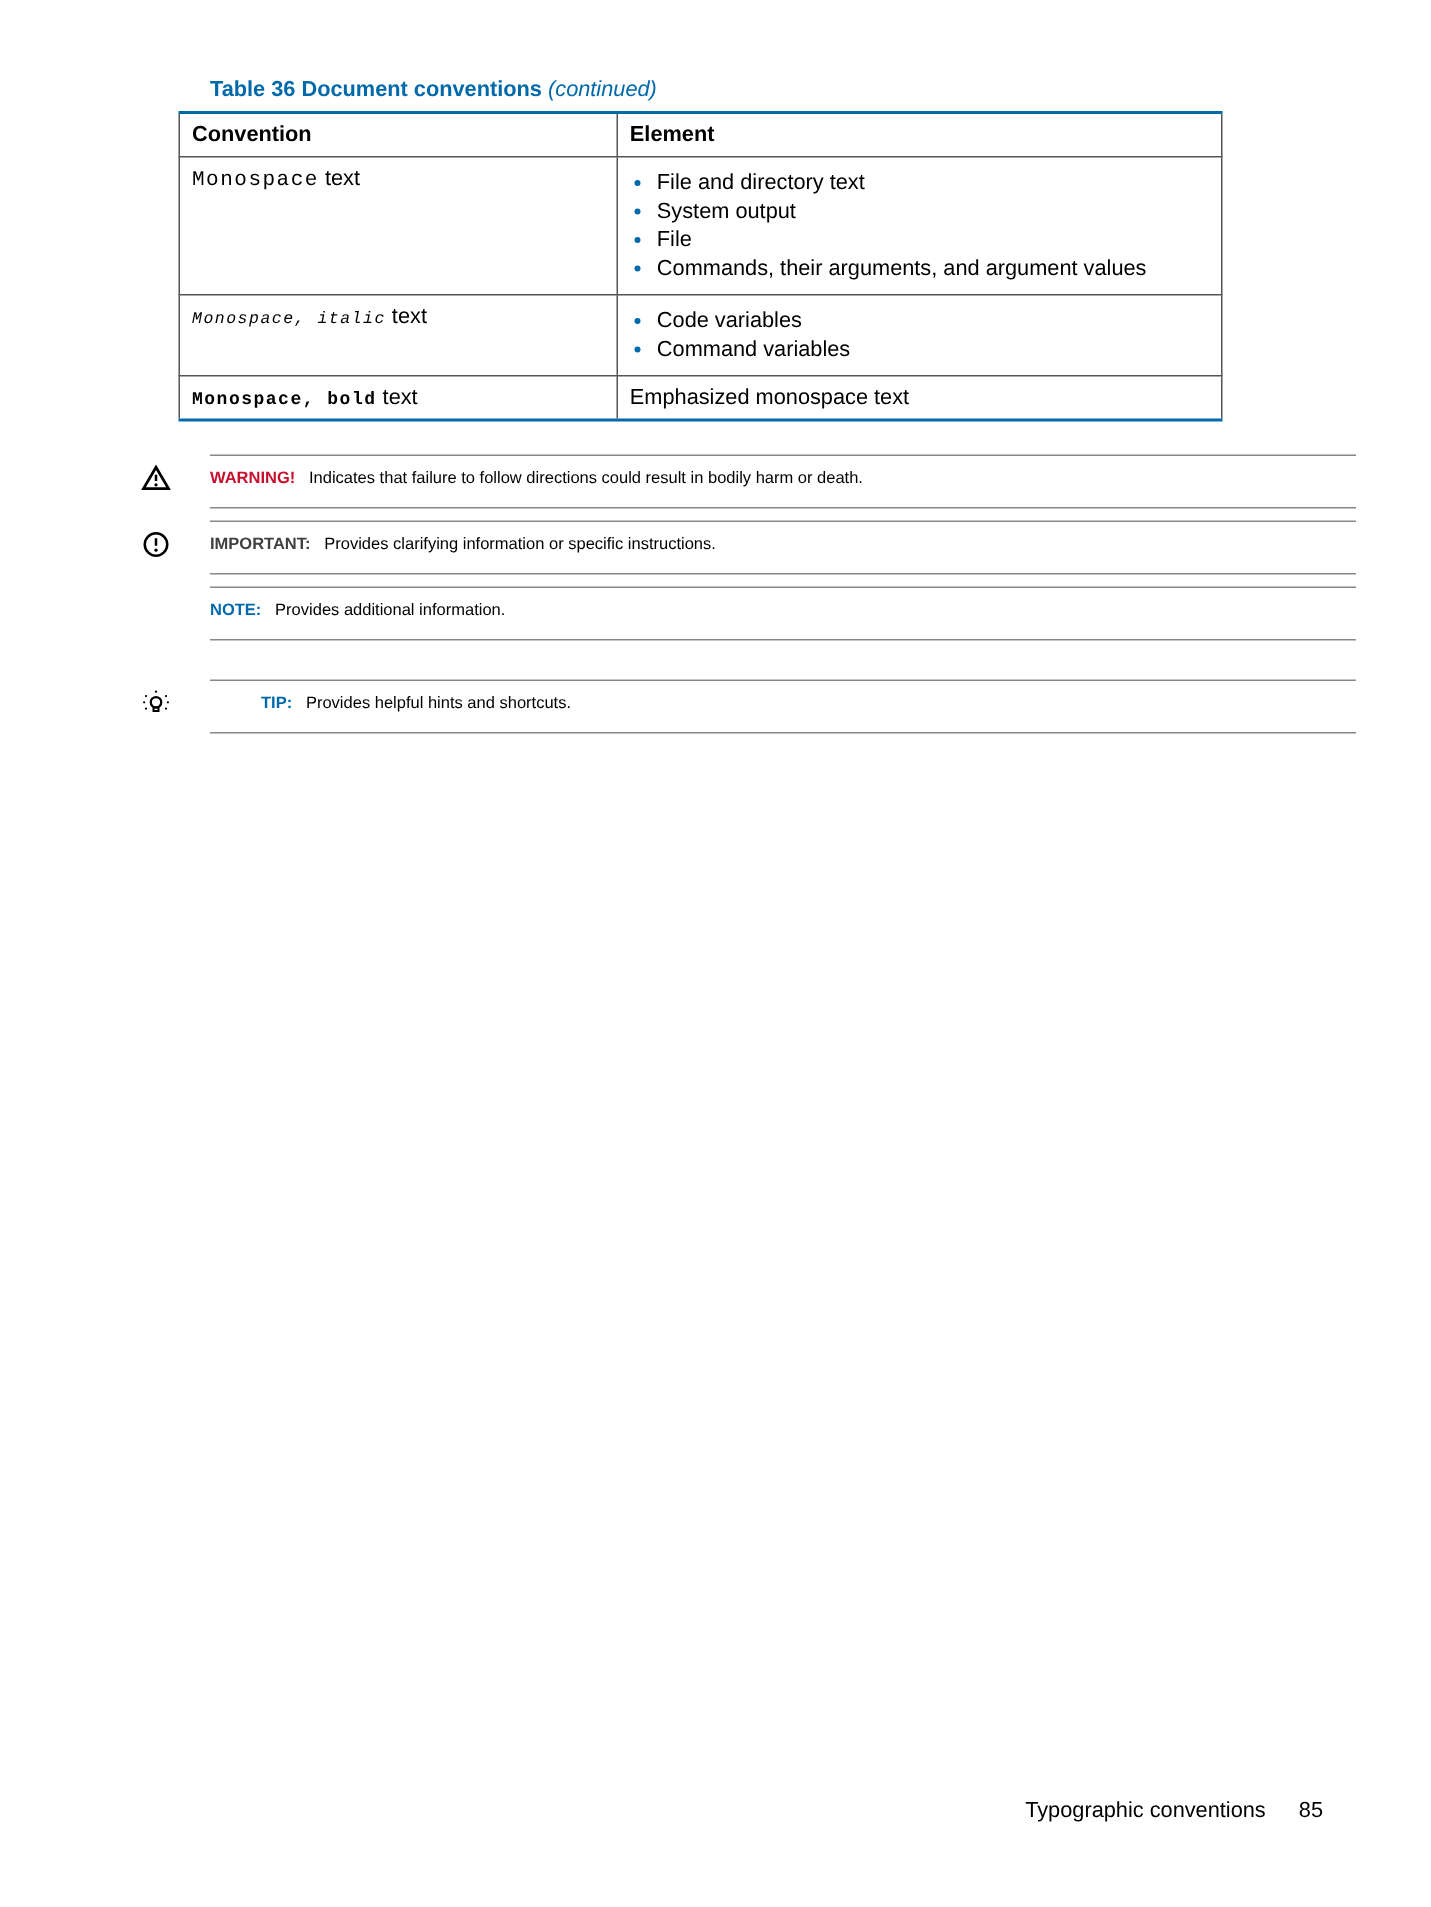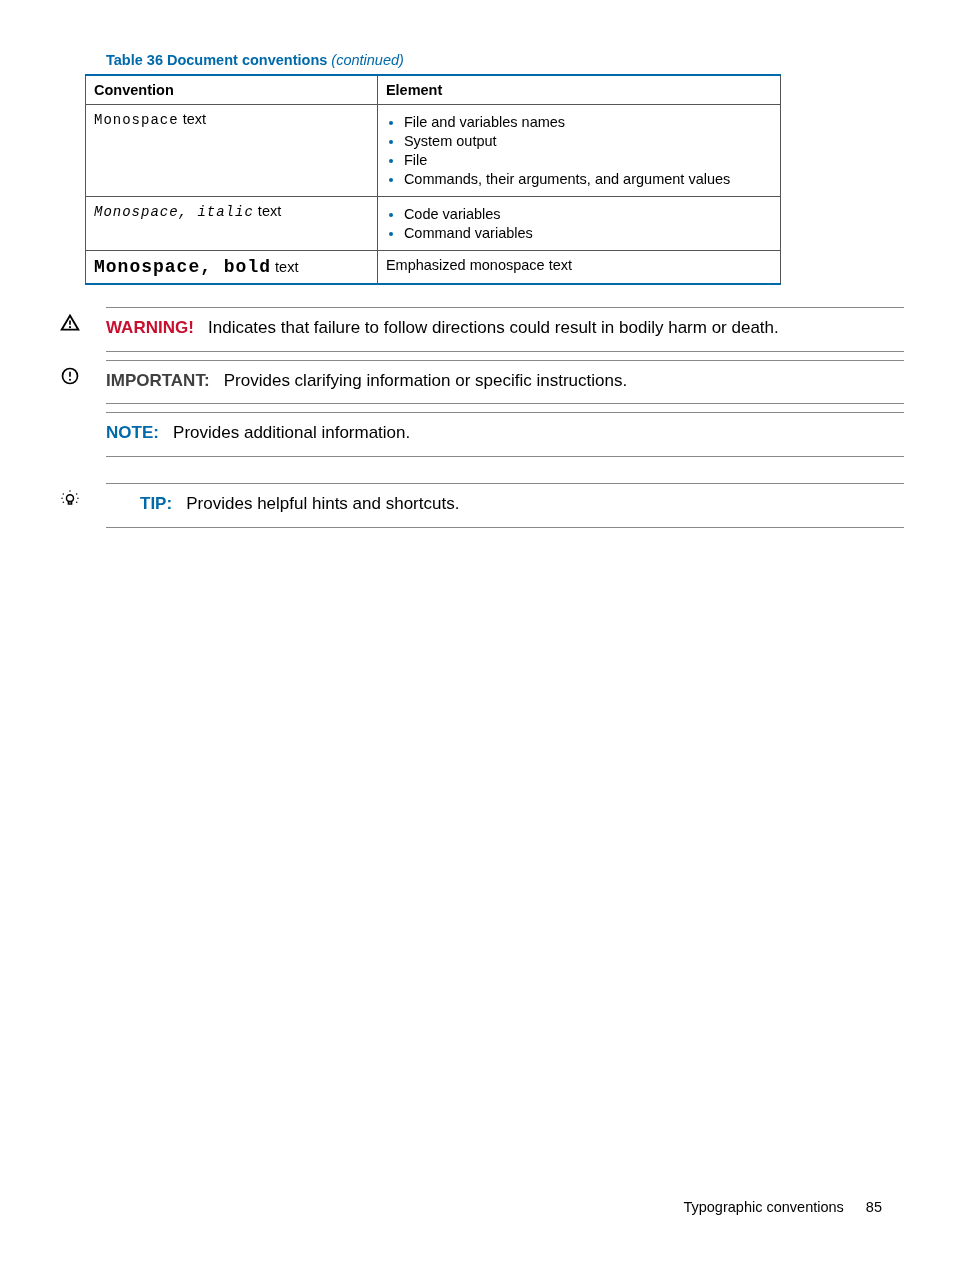--- a/index.html
+++ b/index.html
@@ -7,21 +7,21 @@
     padding: 0;
     font-family: Arial, Helvetica, sans-serif;
     background: #fff;
     color: #000;
     width: 954px;
     height: 1271px;
     position: relative;
   }
   .page {
     padding-top: 52px;
-    padding-left: 60px;
+    padding-left: 94px;
     padding-right: 50px;
   }
   .table-caption {
     font-size: 14.5px;
     margin-left: 46px;
     margin-bottom: 6px;
   }
   .cap-blue { color: #0069aa; font-weight: bold; }
   .cap-italic { color: #0069aa; font-style: italic; font-weight: normal;}
   table.conv {
@@ -36,43 +36,43 @@
     text-align: left;
     vertical-align: top;
   }
   table.conv thead tr { }
   table.conv th {
     font-weight: bold;
     border-top: 2px solid #0069aa;
   }
   table.conv tbody tr:last-child td { border-bottom: 2px solid #0069aa; }
   .mono { font-family: "Courier New", monospace; letter-spacing: 1px; font-size: 14px;}
-  .mono-italic { font-family: "Courier New", monospace; font-style: italic; letter-spacing: 1px; font-size:14px;}
-  .mono-bold { font-family: "Courier New", monospace; font-weight: bold; letter-spacing: 1px; font-size:18px;}
+  .mono-italic { font-family: "Courier New", monospace; font-style: italic; letter-spacing: 1px; font-size:11px;}
+  .mono-bold { font-family: "Courier New", monospace; font-weight: bold; letter-spacing: 1px; font-size:12px;}
   ul.b { margin: 0; padding-left: 18px; }
   ul.b li { margin: 3px 0; }
   ul.b li::marker { color: #0069aa; font-size: 13px; }
   .admon-block { margin-left: 0; margin-top: 22px; }
   .admon {
     display: flex;
     align-items: flex-start;
     margin-bottom: 8px;
   }
   .admon .icon {
     width: 46px;
     flex-shrink: 0;
     padding-top: 6px;
   }
   .admon .icon svg { width: 20px; height: 20px; display:block;}
   .admon .body {
     flex: 1;
     border-top: 1px solid #888;
     border-bottom: 1px solid #888;
     padding: 8px 0 10px 0;
-    font-size: 17px;
+    font-size: 11px;
     line-height: 1.45;
   }
   .admon.tip-gap { margin-top: 26px; }
   .label-warning { color: #c8102e; font-weight: bold; }
   .label-caution  { color: #0069aa; font-weight: bold; }
   .label-important{ color: #404040; font-weight: bold; }
   .label-note    { color: #0069aa; font-weight: bold; }
   .label-tip     { color: #0069aa; font-weight: bold; margin-left: 34px; }
   .footer {
     position: absolute;
@@ -102,21 +102,21 @@
         <th>Element</th>
       </tr>
     </thead>
     <tbody>
       <tr>
         <td>
           <span class="mono">Monospace</span><span> text</span>
         </td>
         <td>
           <ul class="b">
-            <li>File and variables names</li>
+            <li>File and directory text</li>
             <li>System output</li>
             <li>File</li>
             <li>Commands, their arguments, and argument values</li>
           </ul>
         </td>
       </tr>
       <tr>
         <td>
           <span class="mono-italic">Monospace, italic</span><span> text</span>
         </td>

